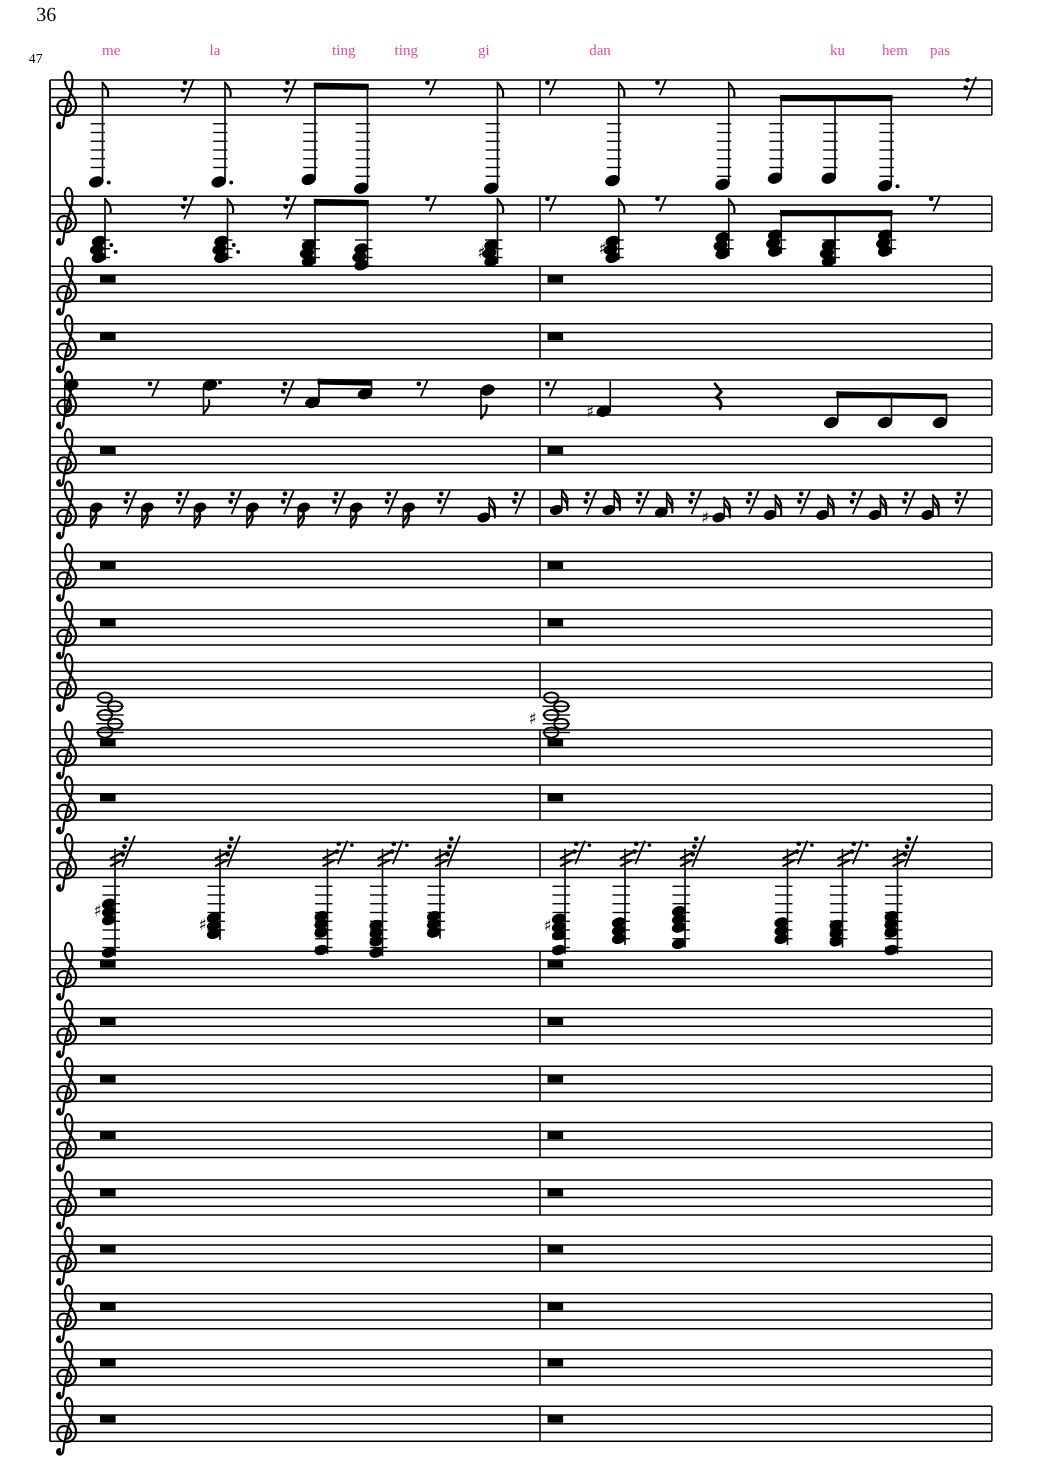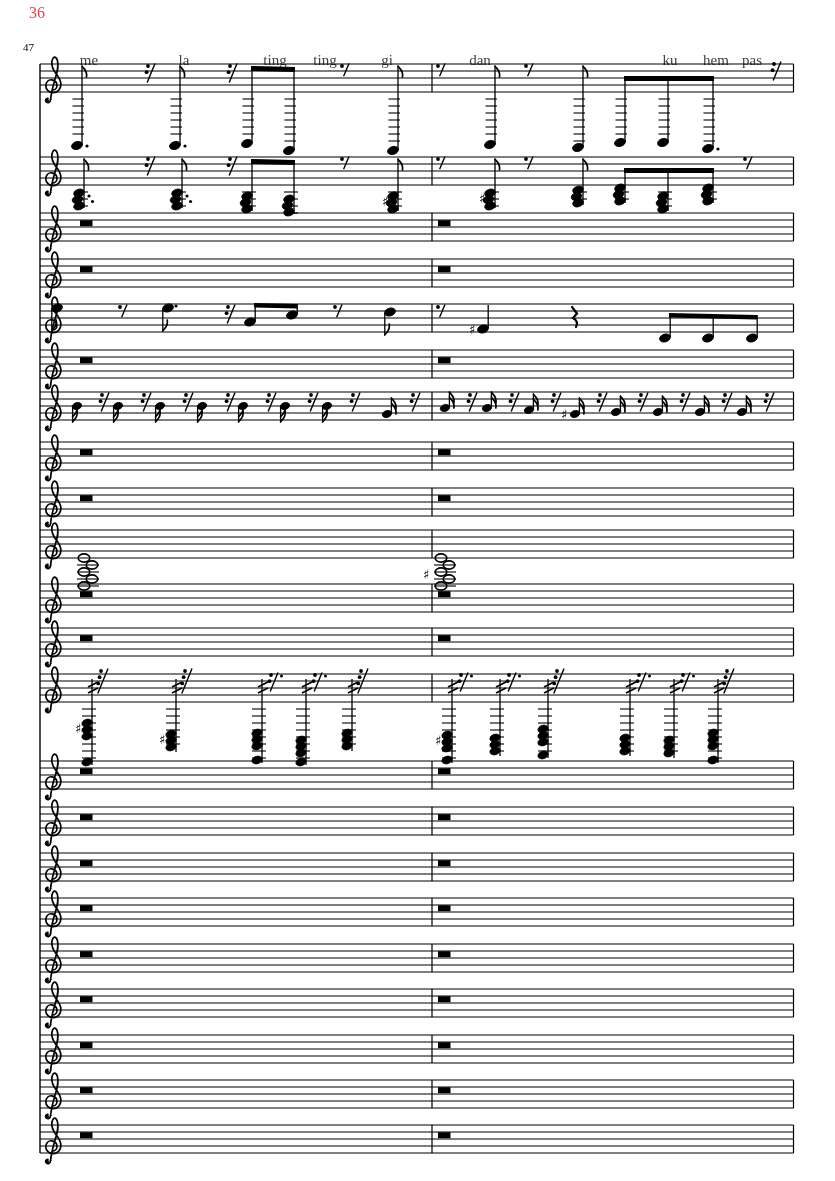--- a/index.html
+++ b/index.html
@@ -1,31 +1,31 @@
 <!DOCTYPE html>
 <html><head>
 <meta charset="utf-8">
 <style>
   html,body{margin:0;padding:0;background:#ffffff;}
   .page{position:relative;width:835px;height:1181px;background:#ffffff;overflow:hidden;
         font-family:"Liberation Serif", serif;color:#000;}
   .score-svg{position:absolute;left:0;top:0;}
-  .bar-group-num{position:absolute;left:29px;top:4px;font-size:16px;color:#ef4444;}
+  .bar-group-num{position:absolute;left:29px;top:4px;font-size:16px;color:#000000;}
   .bar-num{position:absolute;left:23px;top:41px;font-size:11px;color:#000;text-align:right;}
-  .lyric{position:absolute;top:33px;font-size:15px;color:#404040;transform:translateX(-50%);white-space:nowrap;margin-top:19px;}
+  .lyric{position:absolute;top:33px;font-size:12px;color:#ec4899;transform:translateX(-50%);white-space:nowrap;}
 </style>
 </head>
 <body>
 
 <div class="page">
   <div class="bar-group-num">36</div>
   <div class="bar-num">47</div>
 
   <div class="lyric" style="left: 89px;">me</div>
-  <div class="lyric" style="left: 184px;">la</div>
+  <div class="lyric" style="left: 172px;">la</div>
   <div class="lyric" style="left: 275px;">ting</div>
   <div class="lyric" style="left: 325px;">ting</div>
   <div class="lyric" style="left: 387px;">gi</div>
   <div class="lyric" style="left: 480px;">dan</div>
   <div class="lyric" style="left: 670px;">ku</div>
   <div class="lyric" style="left: 716px; text-align: right;">hem</div>
   <div class="lyric" style="left: 752px;">pas</div>
 
   <svg class="score-svg" id="score" xmlns="http://www.w3.org/2000/svg" width="835" height="1181" viewBox="0 0 835 1181">
       <defs>

